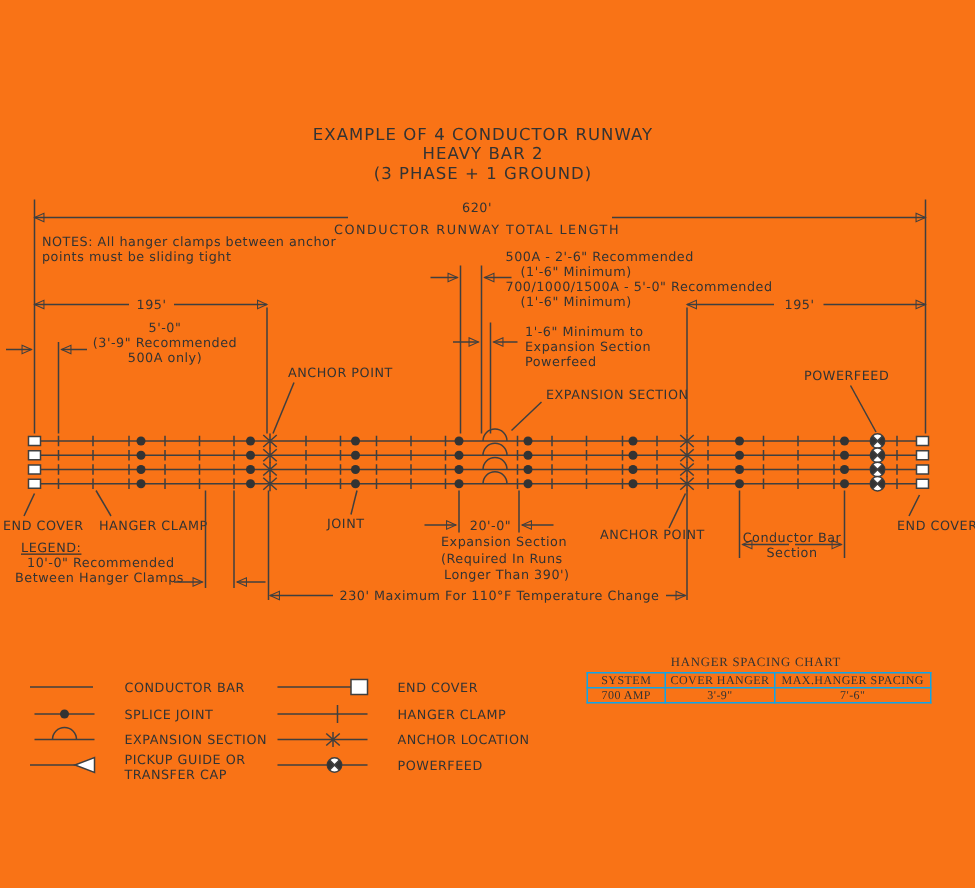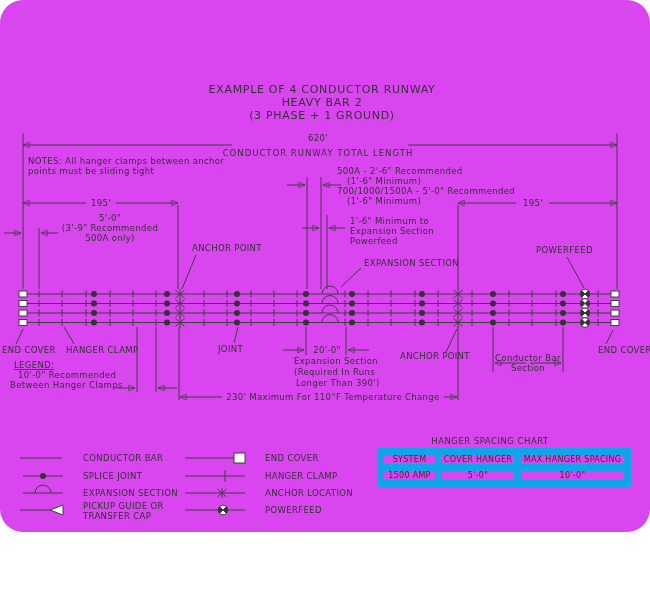--- a/index.html
+++ b/index.html
@@ -1,33 +1,33 @@
 <!DOCTYPE html>
 <html><head>
 <meta charset="utf-8">
 <style>
   html,body{margin:0;padding:0;background:#fff;}
-  #stage{position:relative;width:650px;height:532px;background:#d946ef;overflow:hidden;
-         font-family:"DejaVu Sans",sans-serif;border-radius:23px;}
+  #stage{position:relative;width:650px;height:592px;background:#f97316;overflow:hidden;
+         font-family:"DejaVu Sans",sans-serif;}
   svg{position:absolute;left:0;top:0;}
   svg line, svg path, svg rect, svg circle{stroke:#3f3f3f;stroke-width:1;fill:none;}
   svg text{stroke:none;fill:#333;font-family:"DejaVu Sans",sans-serif;
            font-size:8.5px;letter-spacing:0.35px;}
   .tc{text-anchor:middle;}
   .title-t{font-size:11px;letter-spacing:0.7px;}
   .sp{letter-spacing:1px;}
   .sym-fill{fill:#333;stroke:none;}
   .wfill{fill:#fff;}
   .ul{text-decoration:underline;}
   
-  #chart-box{position:absolute;left:377px;top:436px;width:226px;color:#333;}
+  #chart-box{position:absolute;left:391px;top:436px;width:226px;color:#333;font-family:Liberation Serif, serif;}
   #chart-box .c-title{text-align:center;font-size:8.5px;letter-spacing:0.5px;
                       margin-bottom:2px;white-space:nowrap;}
   #chart-box table{border-collapse:collapse;width:226px;table-layout:fixed;}
-  #chart-box td,#chart-box th{border:7px solid #0ea5e9;font-size:8px;font-weight:normal;
+  #chart-box td,#chart-box th{border:1px solid #0ea5e9;font-size:8px;font-weight:normal;
       text-align:center;padding:0;height:9px;line-height:9px;letter-spacing:0.3px;
       white-space:nowrap;overflow:hidden;}
   .w1{width:51px;} .w2{width:72px;} .w3{width:103px;}
 </style>
 </head>
 <body>
 
 <div id="stage">
 
 <svg width="650" height="592" viewBox="0 0 650 592">
@@ -239,21 +239,21 @@
 <div id="chart-box">
   <div class="c-title">HANGER SPACING CHART</div>
   <table>
     <tbody>
           <tr>
       <th class="w1">SYSTEM</th>
       <th class="w2">COVER HANGER</th>
       <th class="w3">MAX.HANGER SPACING</th>
     </tr>
     <tr>
-      <td>1500 AMP</td>
-      <td>5'-0"</td>
-      <td>10'-0"</td>
+      <td>700 AMP</td>
+      <td>3'-9"</td>
+      <td>7'-6"</td>
     </tr>
   </tbody>
       </table>
 </div>
 
 </div>
 
 </body></html>

